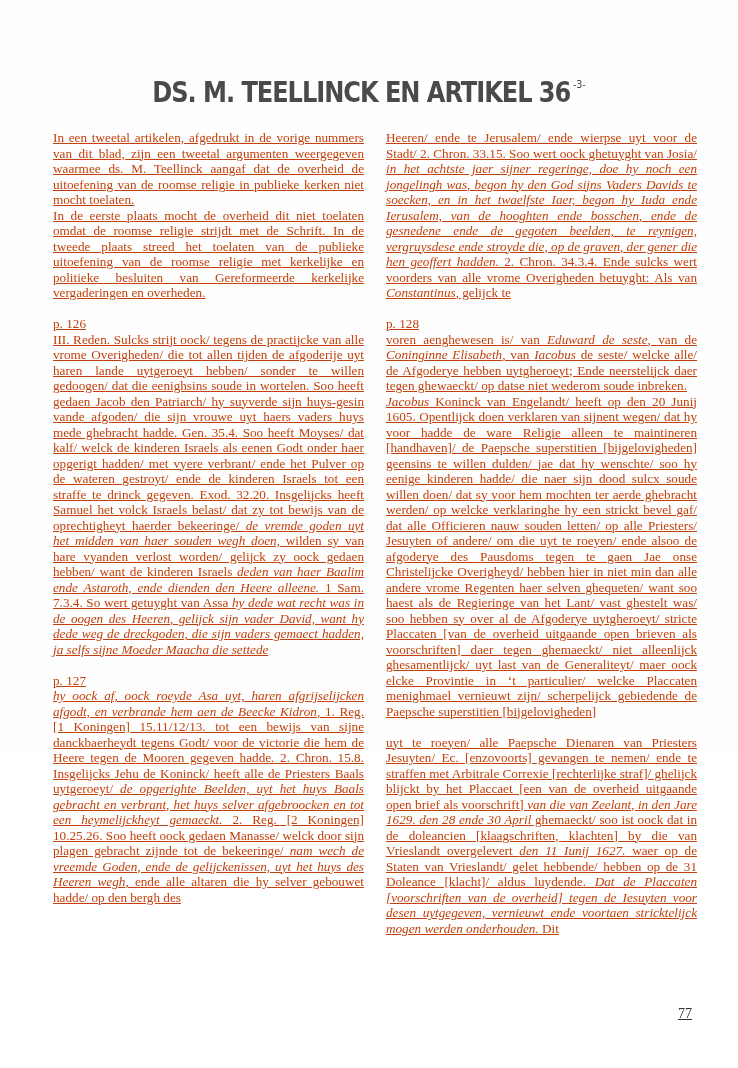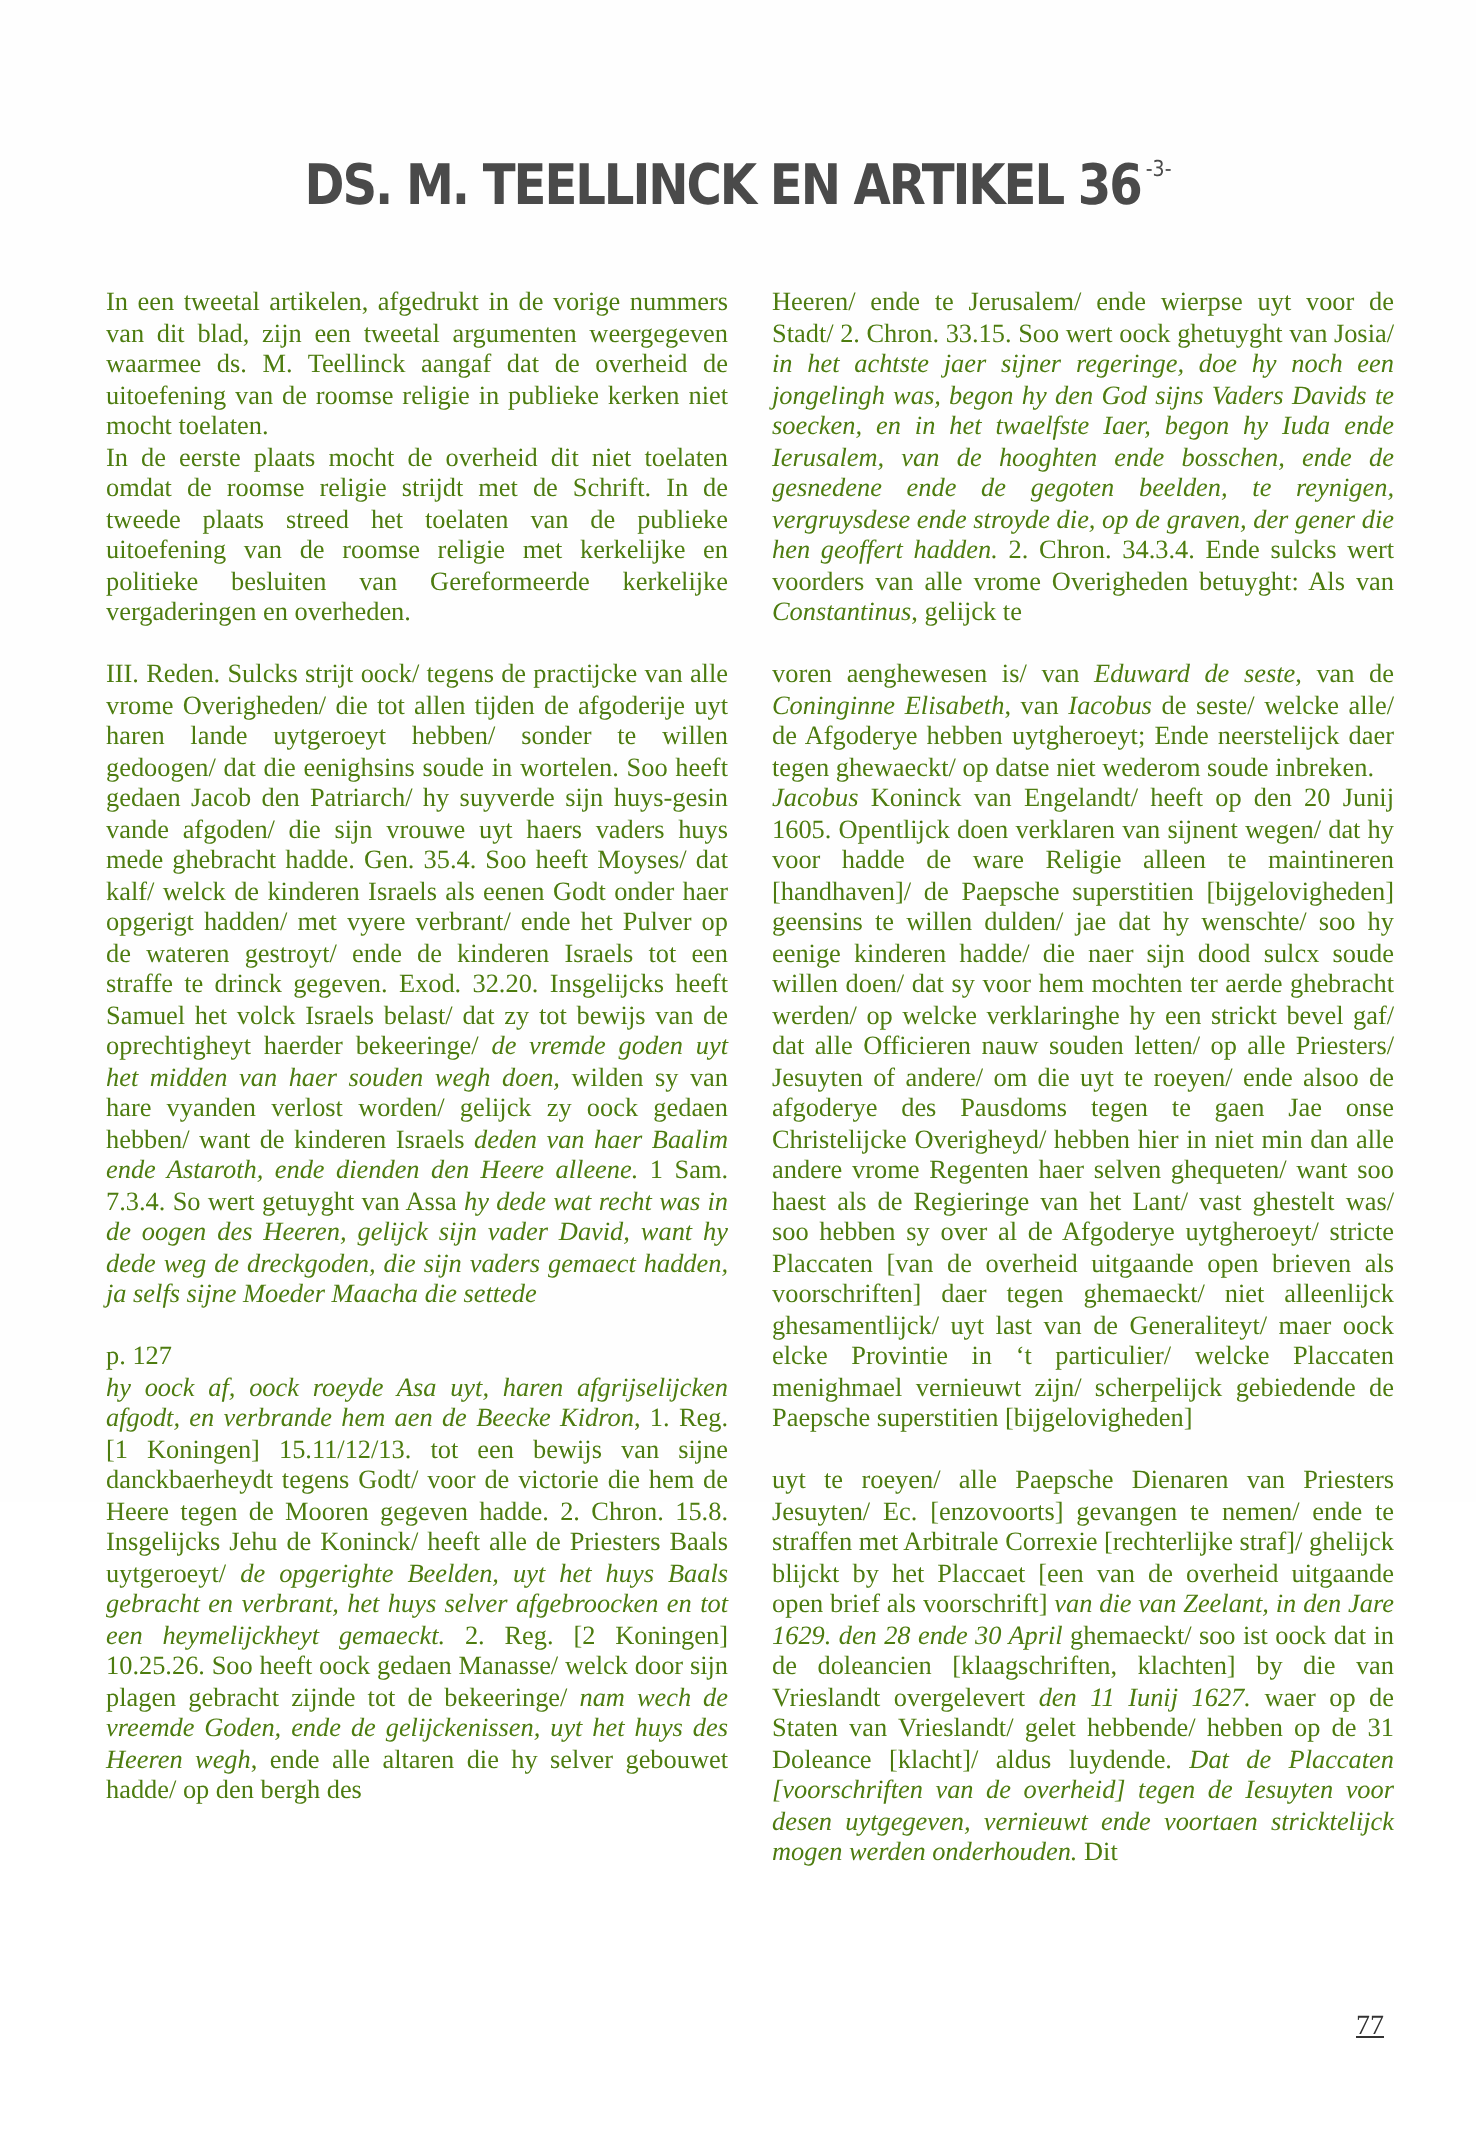--- a/index.html
+++ b/index.html
@@ -5,23 +5,23 @@
     html, body { margin: 0; padding: 0; background: #ffffff; }
     body { width: 738px; height: 1068px; position: relative; overflow: hidden; }
     .page { position: absolute; left: 0; top: 0; width: 738px; height: 751px; background: #fefefe; }
     .title {
       position: absolute; left: 0; top: 76px; width: 738px; text-align: center;
       font-family: "DejaVu Sans", sans-serif; font-weight: bold; font-size: 28px;
       letter-spacing: -1.2px; color: #4a4a4a; transform: scaleX(0.86);
     }
     .title sup { font-size: 11px; font-weight: normal; vertical-align: 14px; margin-left: 3px; letter-spacing: 0; }
     .col {
-      position: absolute; top: 143px; width: 311px;
+      position: absolute; top: 130px; width: 311px;
       font-family: "Liberation Serif", serif; font-size: 13.2px; line-height: 15.5px;
-      color: #4d7c0f; text-align: justify;
+      color: #c2410c; text-align: justify; text-decoration: underline;
     }
     .col.left { left: 53px; }
     .col.right { left: 386px; }
     .col p { margin: 0; }
     .col .gap { height: 15.5px; }
     .col em { font-style: italic; margin-top: 20px; }
     .pageno {
       position: absolute; right: 46px; top: 1006px;
       font-family: "Liberation Serif", serif; font-size: 14px; color: #333; text-decoration: underline;
     }
@@ -32,28 +32,30 @@
 <div class="page">
 
   <div class="title">
     <span>DS. M. TEELLINCK EN ARTIKEL 36</span><sup>-3-</sup>
   </div>
 
   <div class="col left">
     <p>In een tweetal artikelen, afgedrukt in de vorige nummers van dit blad, zijn een tweetal argumenten weergegeven waarmee ds. M. Teellinck aangaf dat de overheid de uitoefening van de roomse religie in publieke kerken niet mocht toelaten.</p>
     <p>In de eerste plaats mocht de overheid dit niet toelaten omdat de roomse religie strijdt met de Schrift. In de tweede plaats streed het toelaten van de publieke uitoefening van de roomse religie met kerkelijke en politieke besluiten van Gereformeerde kerkelijke vergaderingen en overheden.</p>
     <div class="gap"></div>
+    <p>p. 126</p>
     <p><span>III. Reden. Sulcks strijt oock/ tegens de practijcke van alle vrome Overigheden/ die tot allen tijden de afgoderije uyt haren lande uytgeroeyt hebben/ sonder te willen gedoogen/ dat die eenighsins soude in wortelen. Soo heeft gedaen Jacob den Patriarch/ hy suyverde sijn huys-gesin vande afgoden/ die sijn vrouwe uyt haers vaders huys mede ghebracht hadde. Gen. 35.4. Soo heeft Moyses/ dat kalf/ welck de kinderen Israels als eenen Godt onder haer opgerigt hadden/ met vyere verbrant/ ende het Pulver op de wateren gestroyt/ ende de kinderen Israels tot een straffe te drinck gegeven. Exod. 32.20. Insgelijcks heeft Samuel het volck Israels belast/ dat zy tot bewijs van de oprechtigheyt haerder bekeeringe/ </span><em>de vremde goden uyt het midden van haer souden wegh doen,</em><span> wilden sy van hare vyanden verlost worden/ gelijck zy oock gedaen hebben/ want de kinderen Israels </span><em>deden van haer Baalim ende Astaroth, ende dienden den Heere alleene.</em><span> 1 Sam. 7.3.4. So wert getuyght van Assa </span><em>hy dede wat recht was in de oogen des Heeren, gelijck sijn vader David, want hy dede weg de dreckgoden, die sijn vaders gemaect hadden, ja selfs sijne Moeder Maacha die settede</em></p>
     <div class="gap"></div>
     <p>p. 127</p>
     <p><em>hy oock af, oock roeyde Asa uyt, haren afgrijselijcken afgodt, en verbrande hem aen de Beecke Kidron</em><span>, 1. Reg. [1 Koningen] 15.11/12/13. tot een bewijs van sijne danckbaerheydt tegens Godt/ voor de victorie die hem de Heere tegen de Mooren gegeven hadde. 2. Chron. 15.8. Insgelijcks Jehu de Koninck/ heeft alle de Priesters Baals uytgeroeyt/ </span><em>de opgerighte Beelden, uyt het huys Baals gebracht en verbrant, het huys selver afgebroocken en tot een heymelijckheyt gemaeckt.</em><span> 2. Reg. [2 Koningen] 10.25.26. Soo heeft oock gedaen Manasse/ welck door sijn plagen gebracht zijnde tot de bekeeringe/ </span><em>nam wech de vreemde Goden, ende de gelijckenissen, uyt het huys des Heeren wegh</em><span>, ende alle altaren die hy selver gebouwet hadde/ op den bergh des</span></p>
   </div>
 
   <div class="col right">
     <p><span>Heeren/ ende te Jerusalem/ ende wierpse uyt voor de Stadt/ 2. Chron. 33.15. Soo wert oock ghetuyght van Josia/ </span><em>in het achtste jaer sijner regeringe, doe hy noch een jongelingh was, begon hy den God sijns Vaders Davids te soecken, en in het twaelfste Iaer, begon hy Iuda ende Ierusalem, van de hooghten ende bosschen, ende de gesnedene ende de gegoten beelden, te reynigen, vergruysdese ende stroyde die, op de graven, der gener die hen geoffert hadden.</em><span> 2. Chron. 34.3.4. Ende sulcks wert voorders van alle vrome Overigheden betuyght: Als van </span><em>Constantinus</em><span>, gelijck te</span></p>
     <div class="gap"></div>
+    <p>p. 128</p>
     <p><span>voren aenghewesen is/ van </span><em>Eduward de seste</em><span>, van de </span><em>Coninginne Elisabeth</em><span>, van </span><em>Iacobus</em><span> de seste/ welcke alle/ de Afgoderye hebben uytgheroeyt; Ende neerstelijck daer tegen ghewaeckt/ op datse niet wederom soude inbreken.</span><br><em>Jacobus</em><span> Koninck van Engelandt/ heeft op den 20 Junij 1605. Opentlijck doen verklaren van sijnent wegen/ dat hy voor hadde de ware Religie alleen te maintineren [handhaven]/ de Paepsche superstitien [bijgelovigheden] geensins te willen dulden/ jae dat hy wenschte/ soo hy eenige kinderen hadde/ die naer sijn dood sulcx soude willen doen/ dat sy voor hem mochten ter aerde ghebracht werden/ op welcke verklaringhe hy een strickt bevel gaf/ dat alle Officieren nauw souden letten/ op alle Priesters/ Jesuyten of andere/ om die uyt te roeyen/ ende alsoo de afgoderye des Pausdoms tegen te gaen Jae onse Christelijcke Overigheyd/ hebben hier in niet min dan alle andere vrome Regenten haer selven ghequeten/ want soo haest als de Regieringe van het Lant/ vast ghestelt was/ soo hebben sy over al de Afgoderye uytgheroeyt/ stricte Placcaten [van de overheid uitgaande open brieven als voorschriften] daer tegen ghemaeckt/ niet alleenlijck ghesamentlijck/ uyt last van de Generaliteyt/ maer oock elcke Provintie in ‘t particulier/ welcke Placcaten menighmael vernieuwt zijn/ scherpelijck gebiedende de Paepsche superstitien [bijgelovigheden]</span></p>
     <div class="gap"></div>
     <p><span>uyt te roeyen/ alle Paepsche Dienaren van Priesters Jesuyten/ Ec. [enzovoorts] gevangen te nemen/ ende te straffen met Arbitrale Correxie [rechterlijke straf]/ ghelijck blijckt by het Placcaet [een van de overheid uitgaande open brief als voorschrift] </span><em>van die van Zeelant, in den Jare 1629. den 28 ende 30 April</em><span> ghemaeckt/ soo ist oock dat in de doleancien [klaagschriften, klachten] by die van Vrieslandt overgelevert </span><em>den 11 Iunij 1627.</em><span> waer op de Staten van Vrieslandt/ gelet hebbende/ hebben op de 31 Doleance [klacht]/ aldus luydende. </span><em>Dat de Placcaten [voorschriften van de overheid] tegen de Iesuyten voor desen uytgegeven, vernieuwt ende voortaen stricktelijck mogen werden onderhouden.</em><span> Dit</span></p>
   </div>
 
   <div class="pageno">77</div>
 </div>
 
 </body></html>

